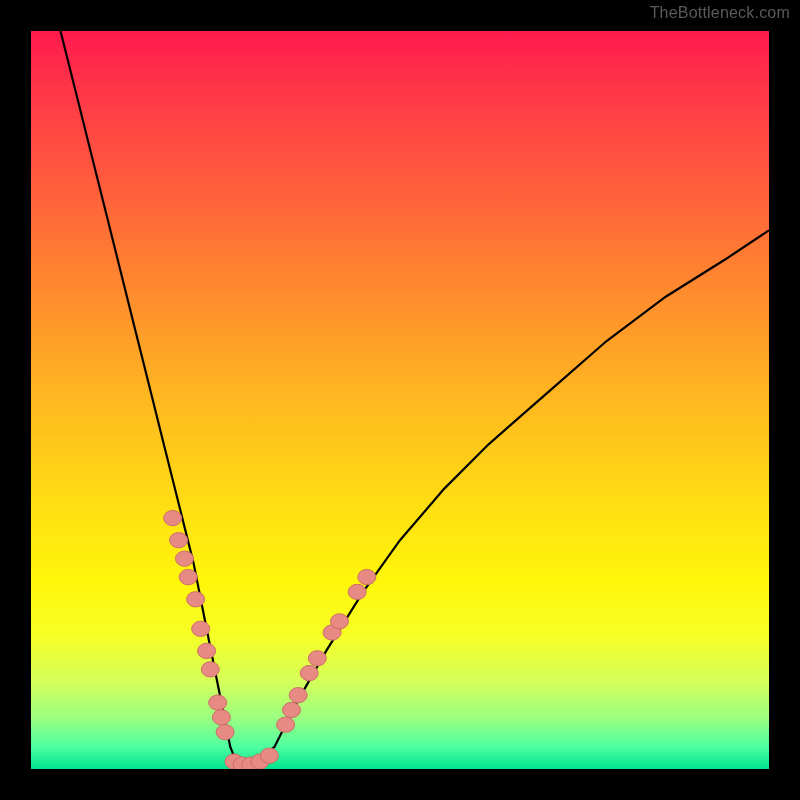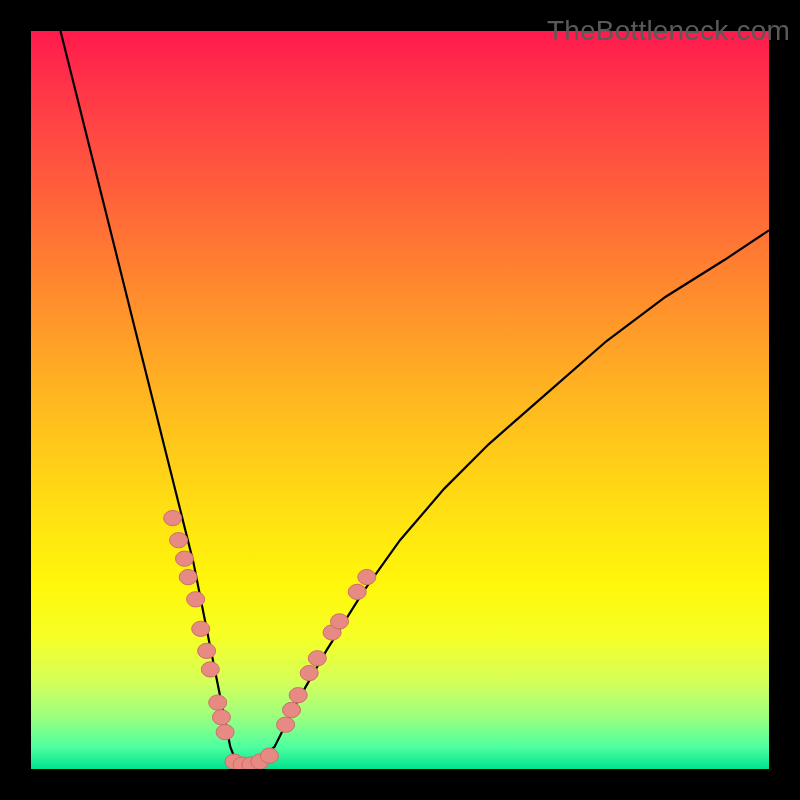--- a/index.html
+++ b/index.html
@@ -41,24 +41,24 @@
   }
   .curve-svg {
     position: absolute;
     left: 0;
     top: 0;
     width: 738px;
     height: 738px;
   }
   .watermark {
     position: absolute;
-    top: 15px;
+    top: 4px;
     right: 10px;
     color: #5a5a5a;
-    font-size: 28px;
+    font-size: 16px;
     font-weight: 500;
     letter-spacing: 0.2px;
   }
 </style>
 </head>
 <body>
 
 <div class="frame">
   <div class="plot">
     <svg class="curve-svg" viewBox="0 0 738 738" preserveAspectRatio="none">

